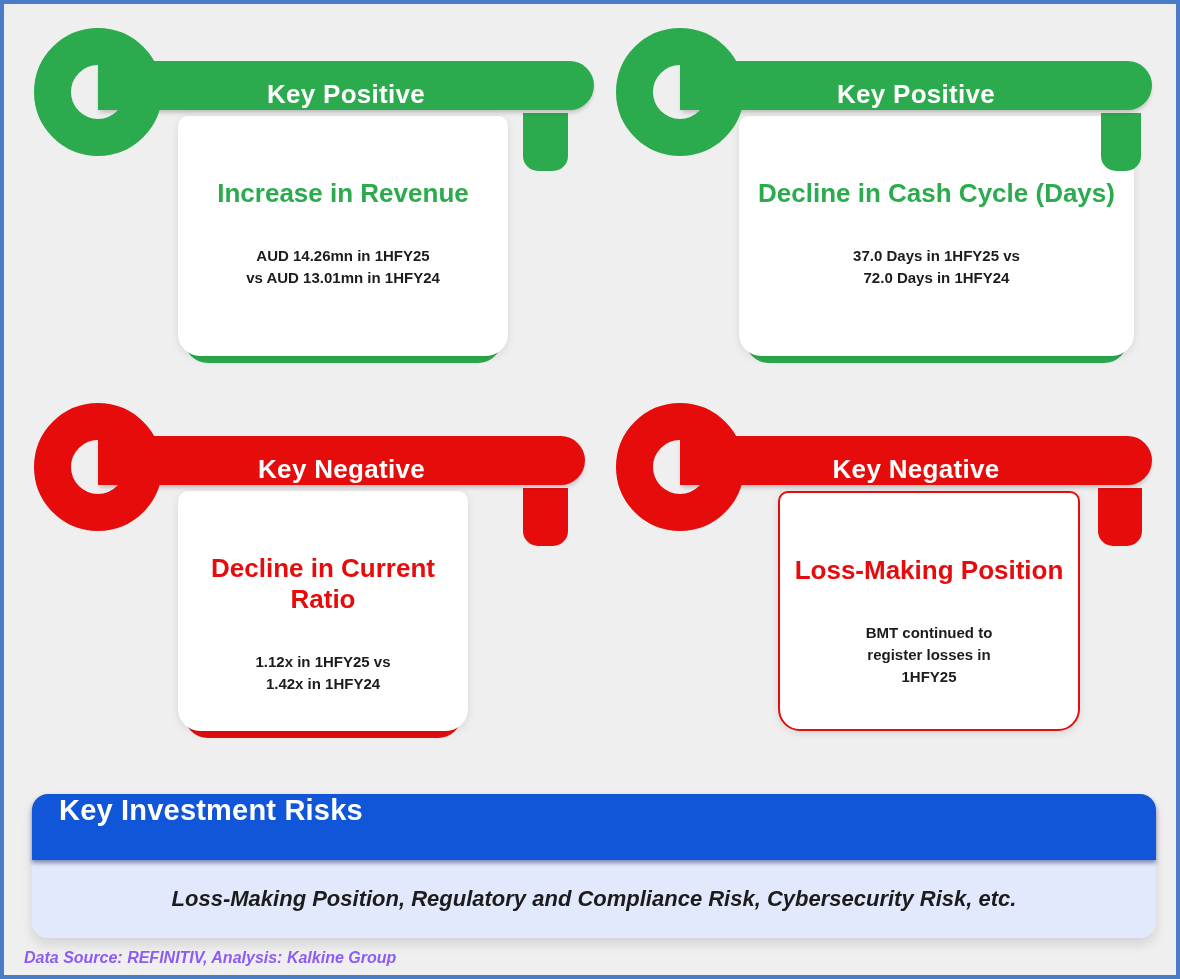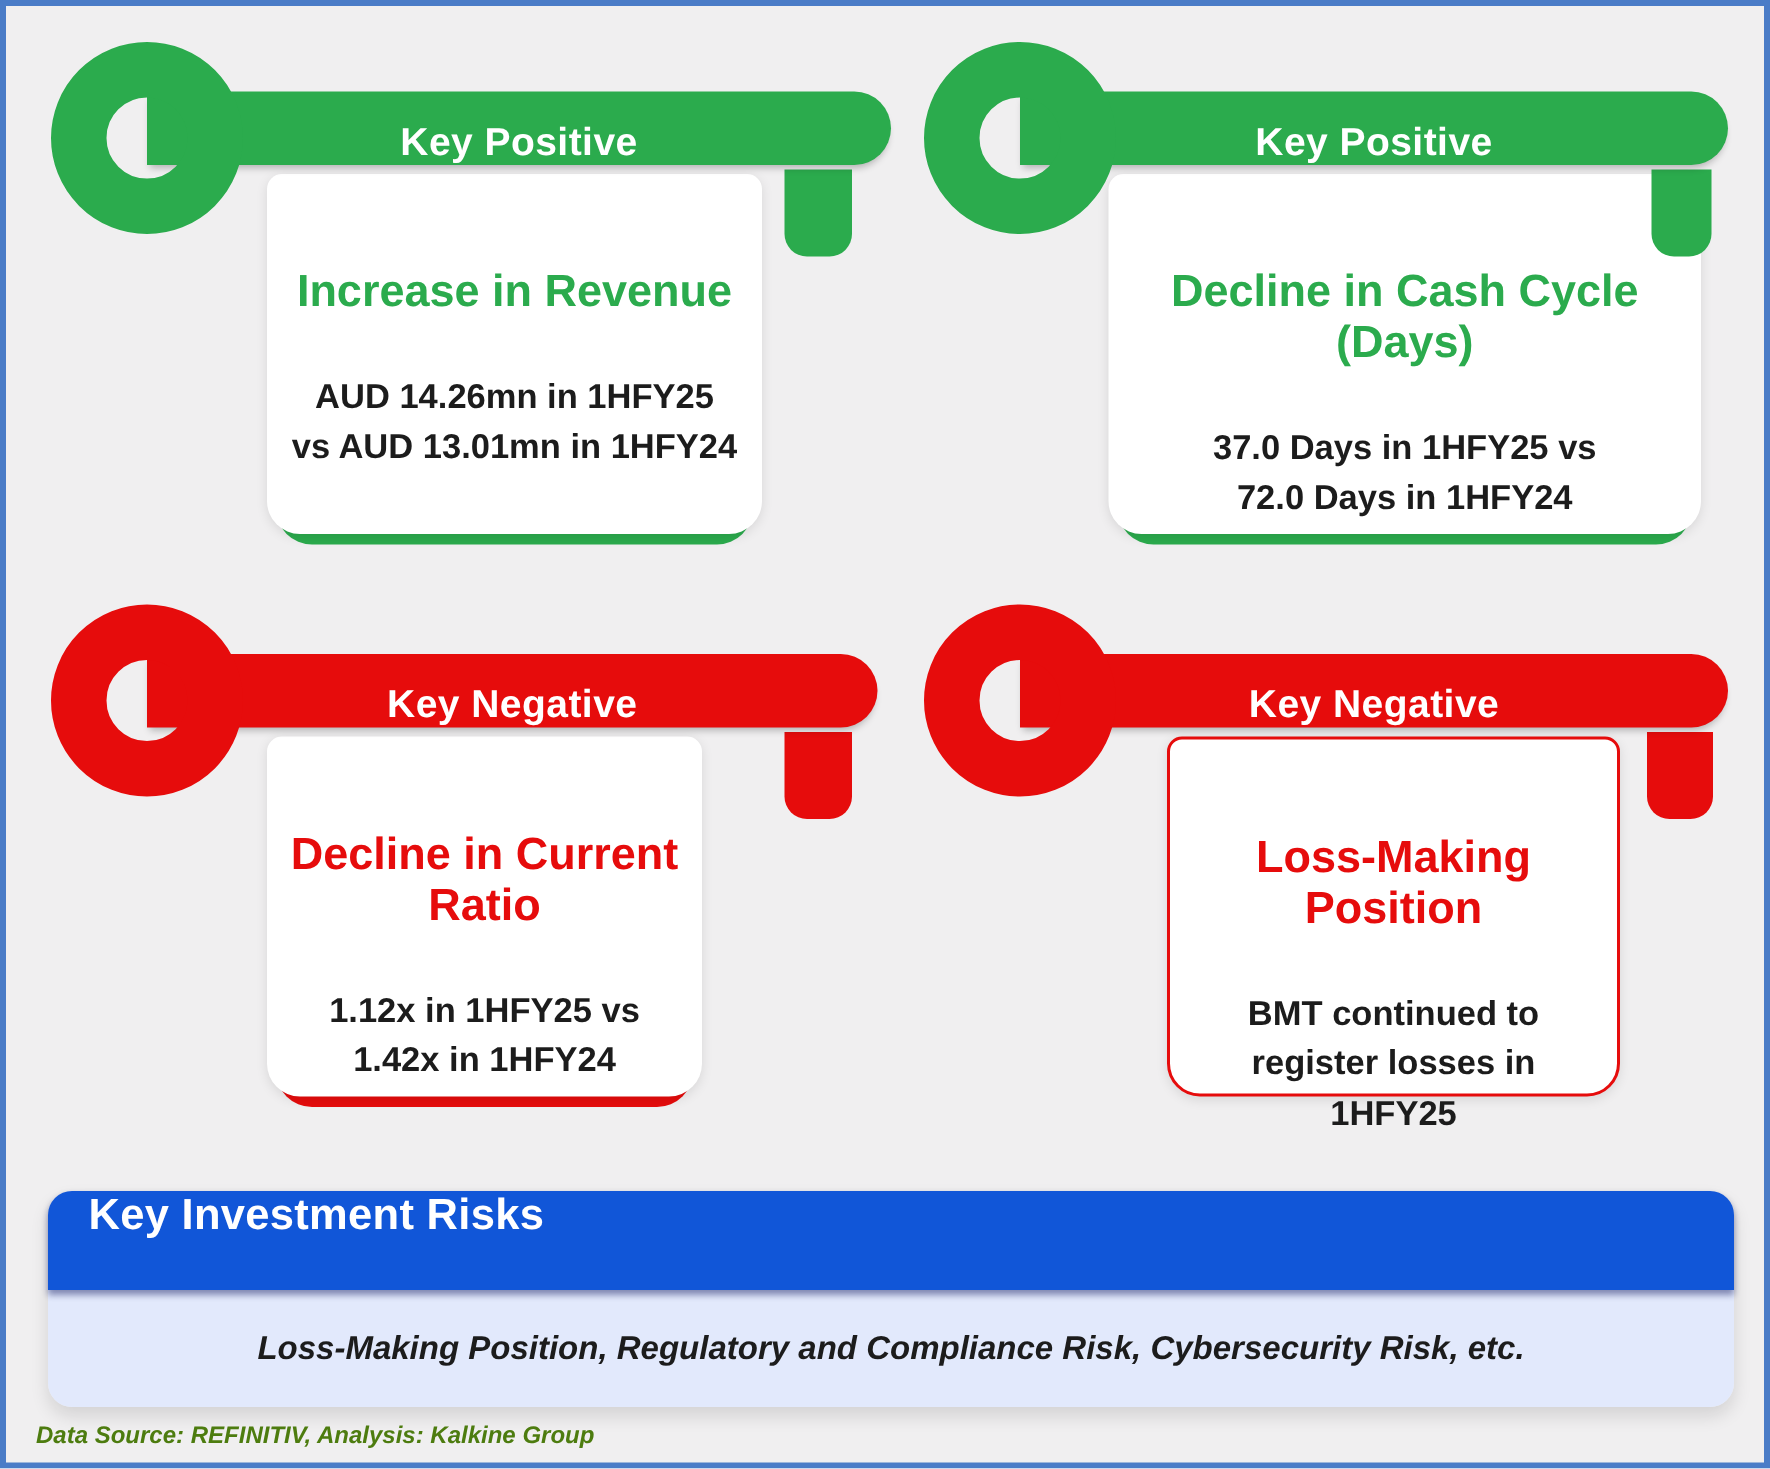--- a/index.html
+++ b/index.html
@@ -55,26 +55,26 @@
   .card {
     position: absolute; left: 0; right: 0; top: 0; bottom: 0;
     background: #ffffff;
     border-radius: 10px 10px 22px 22px;
     box-shadow: 0 2px 8px rgba(0,0,0,0.10);
     text-align: center;
   }
   .key-unit.outlined .card { border: 2px solid var(--c); margin-left: 20px; }
   .card-title {
     margin-top: 62px;
-    font-size: 30px; font-weight: 700;
+    font-size: 26px; font-weight: 700;
     color: var(--c);
   }
   .card-body {
     margin-top: 36px;
-    font-size: 23px; font-weight: 700;
+    font-size: 15px; font-weight: 700;
     color: #1c1c1c;
     line-height: 1.45;
     white-space: pre-line;
   }
 
   
   .banner {
     position: absolute; left: 28px; top: 790px; width: 1124px;
     border-radius: 16px;
     box-shadow: 0 6px 12px rgba(0,0,0,0.12);
@@ -95,21 +95,21 @@
     border-radius: 0 0 16px 16px;
     display: flex; align-items: center; justify-content: center;
     position: relative; z-index: 1; font-style: italic;
   }
   .banner-risks { color: #1c1c1c; font-size: 22px; font-weight: 700; }
 
   
   .source-note {
     position: absolute; left: 20px; top: 945px;
     font-size: 16px; font-weight: 700; font-style: italic;
-    color: #4d7c0f;
+    color: #8b5cf6;
   }
 </style>
 </head>
 <body>
 
 <div class="frame">
 
   <div class="key-unit positive" style="left:30px; top:24px;">
     <div class="card-wrap" style="left:144px; width:330px;">
       <div class="card-accent"></div>

